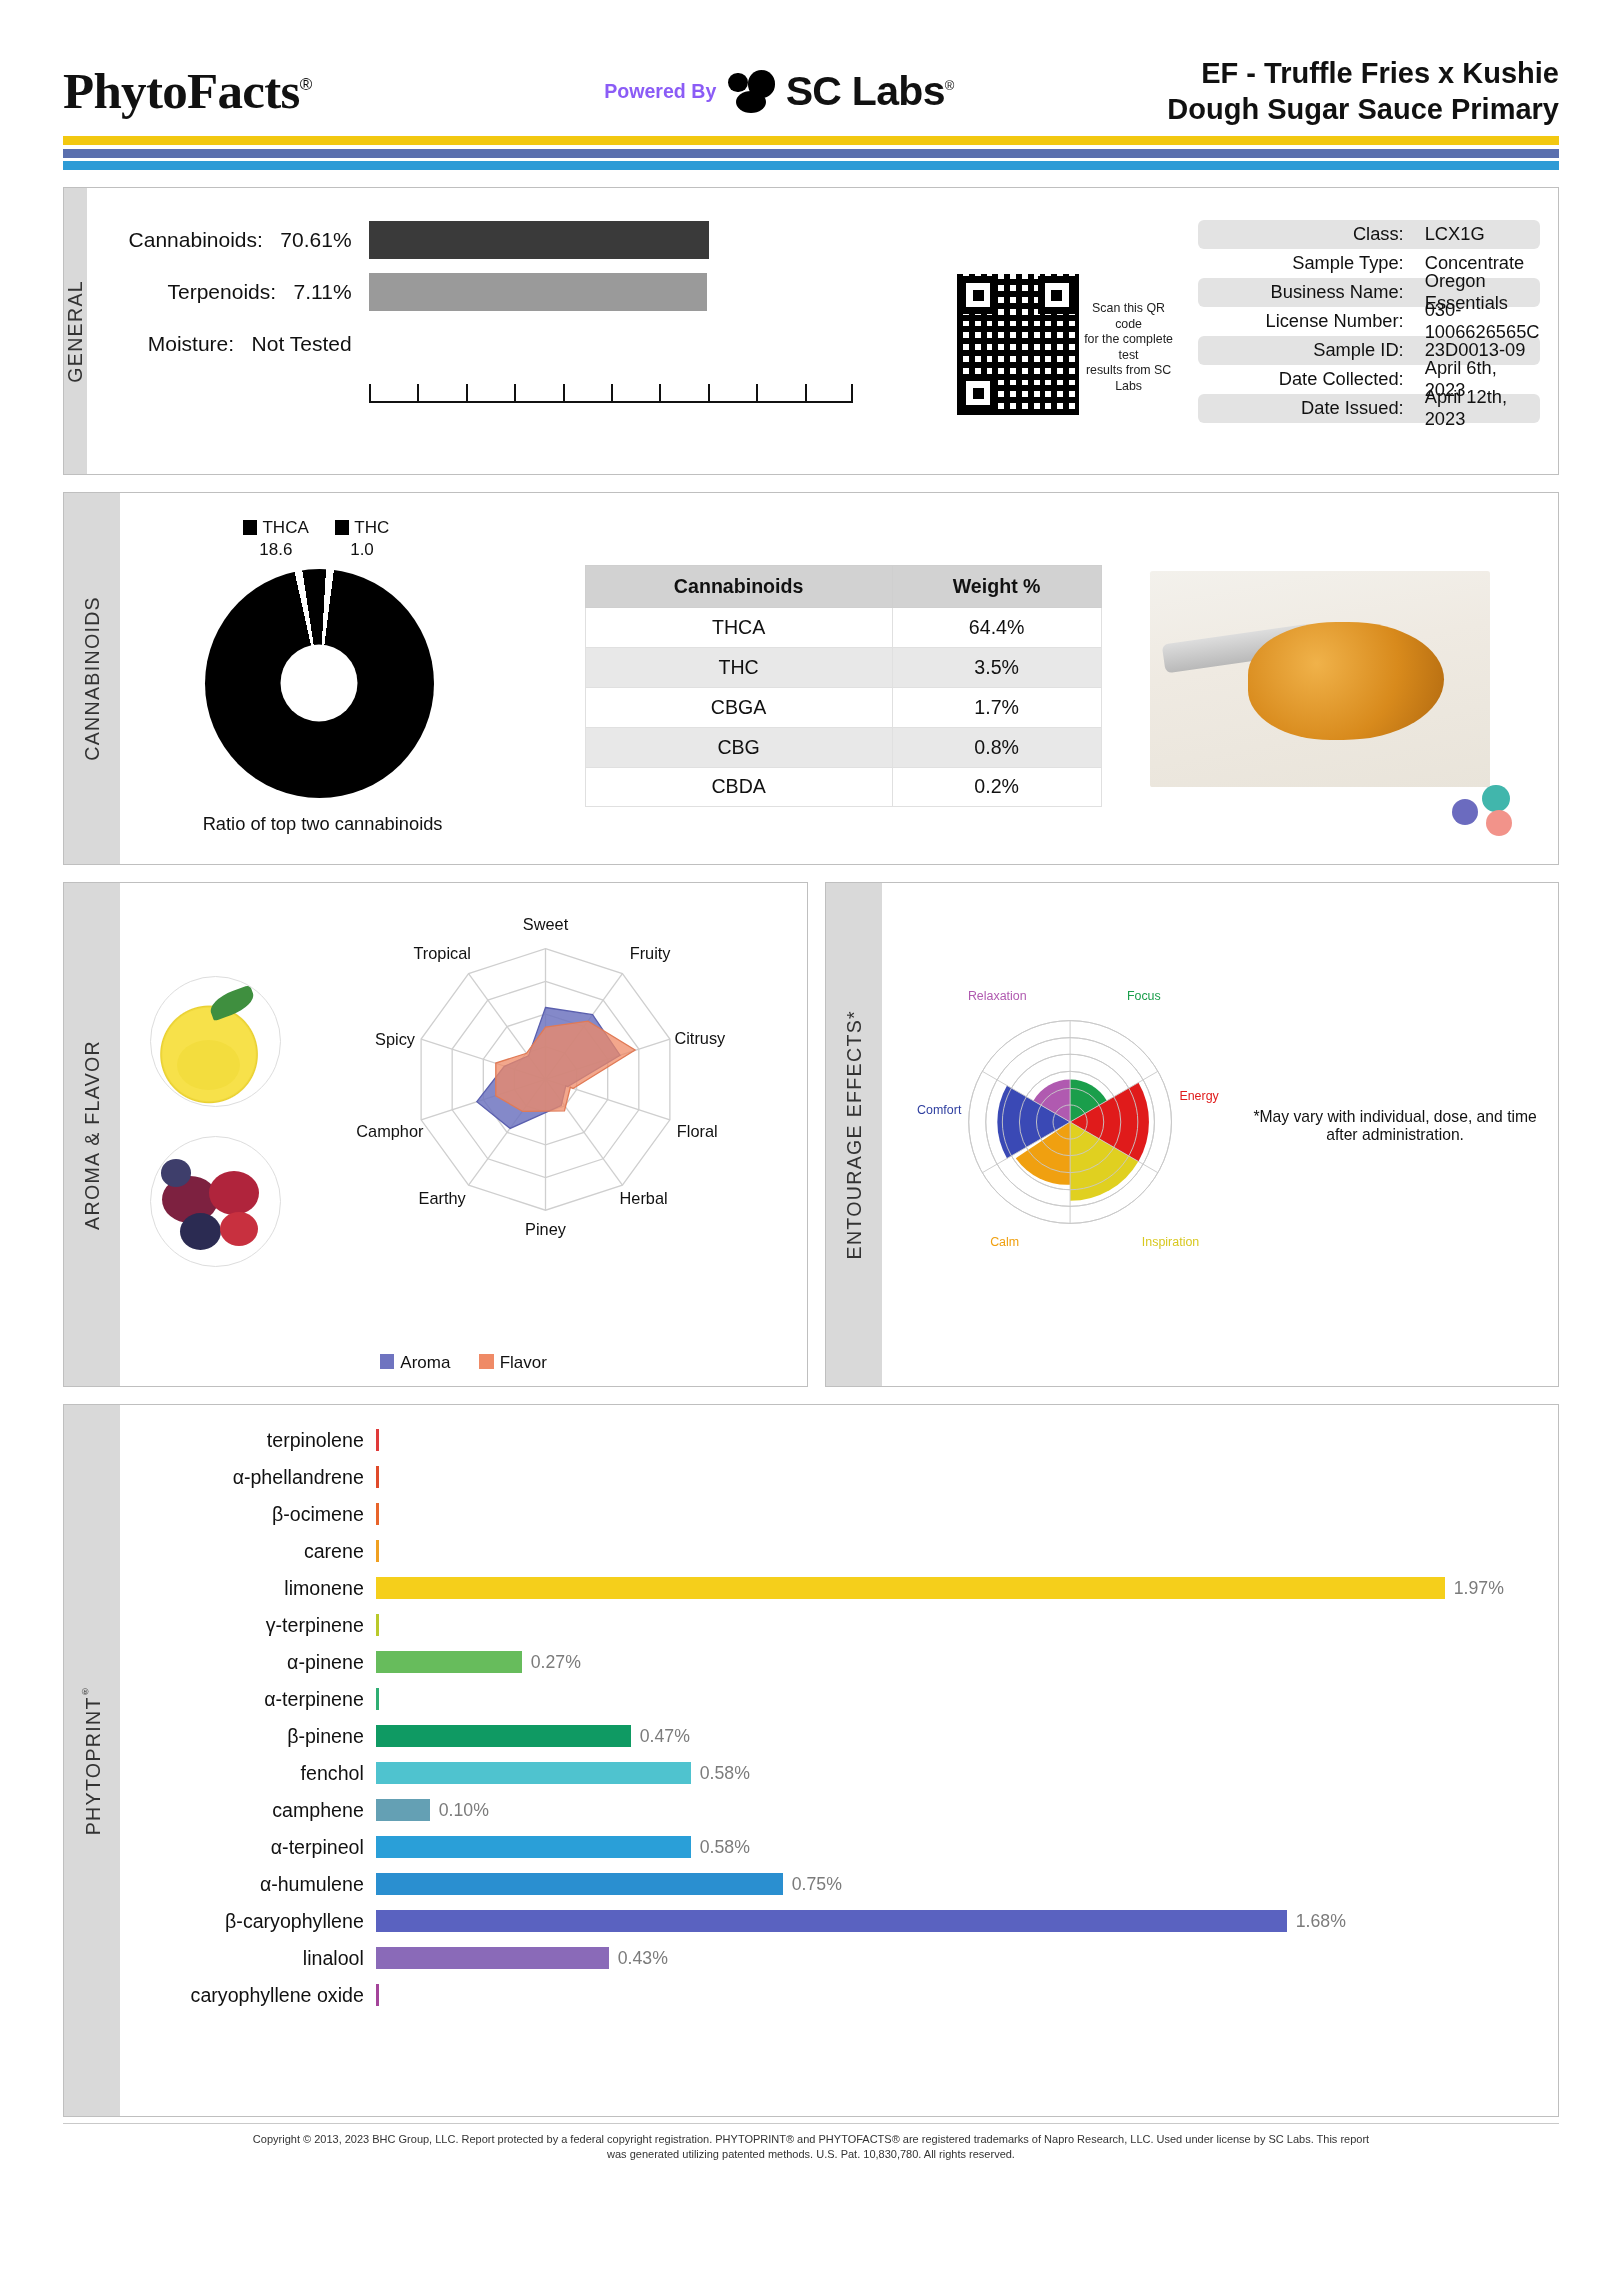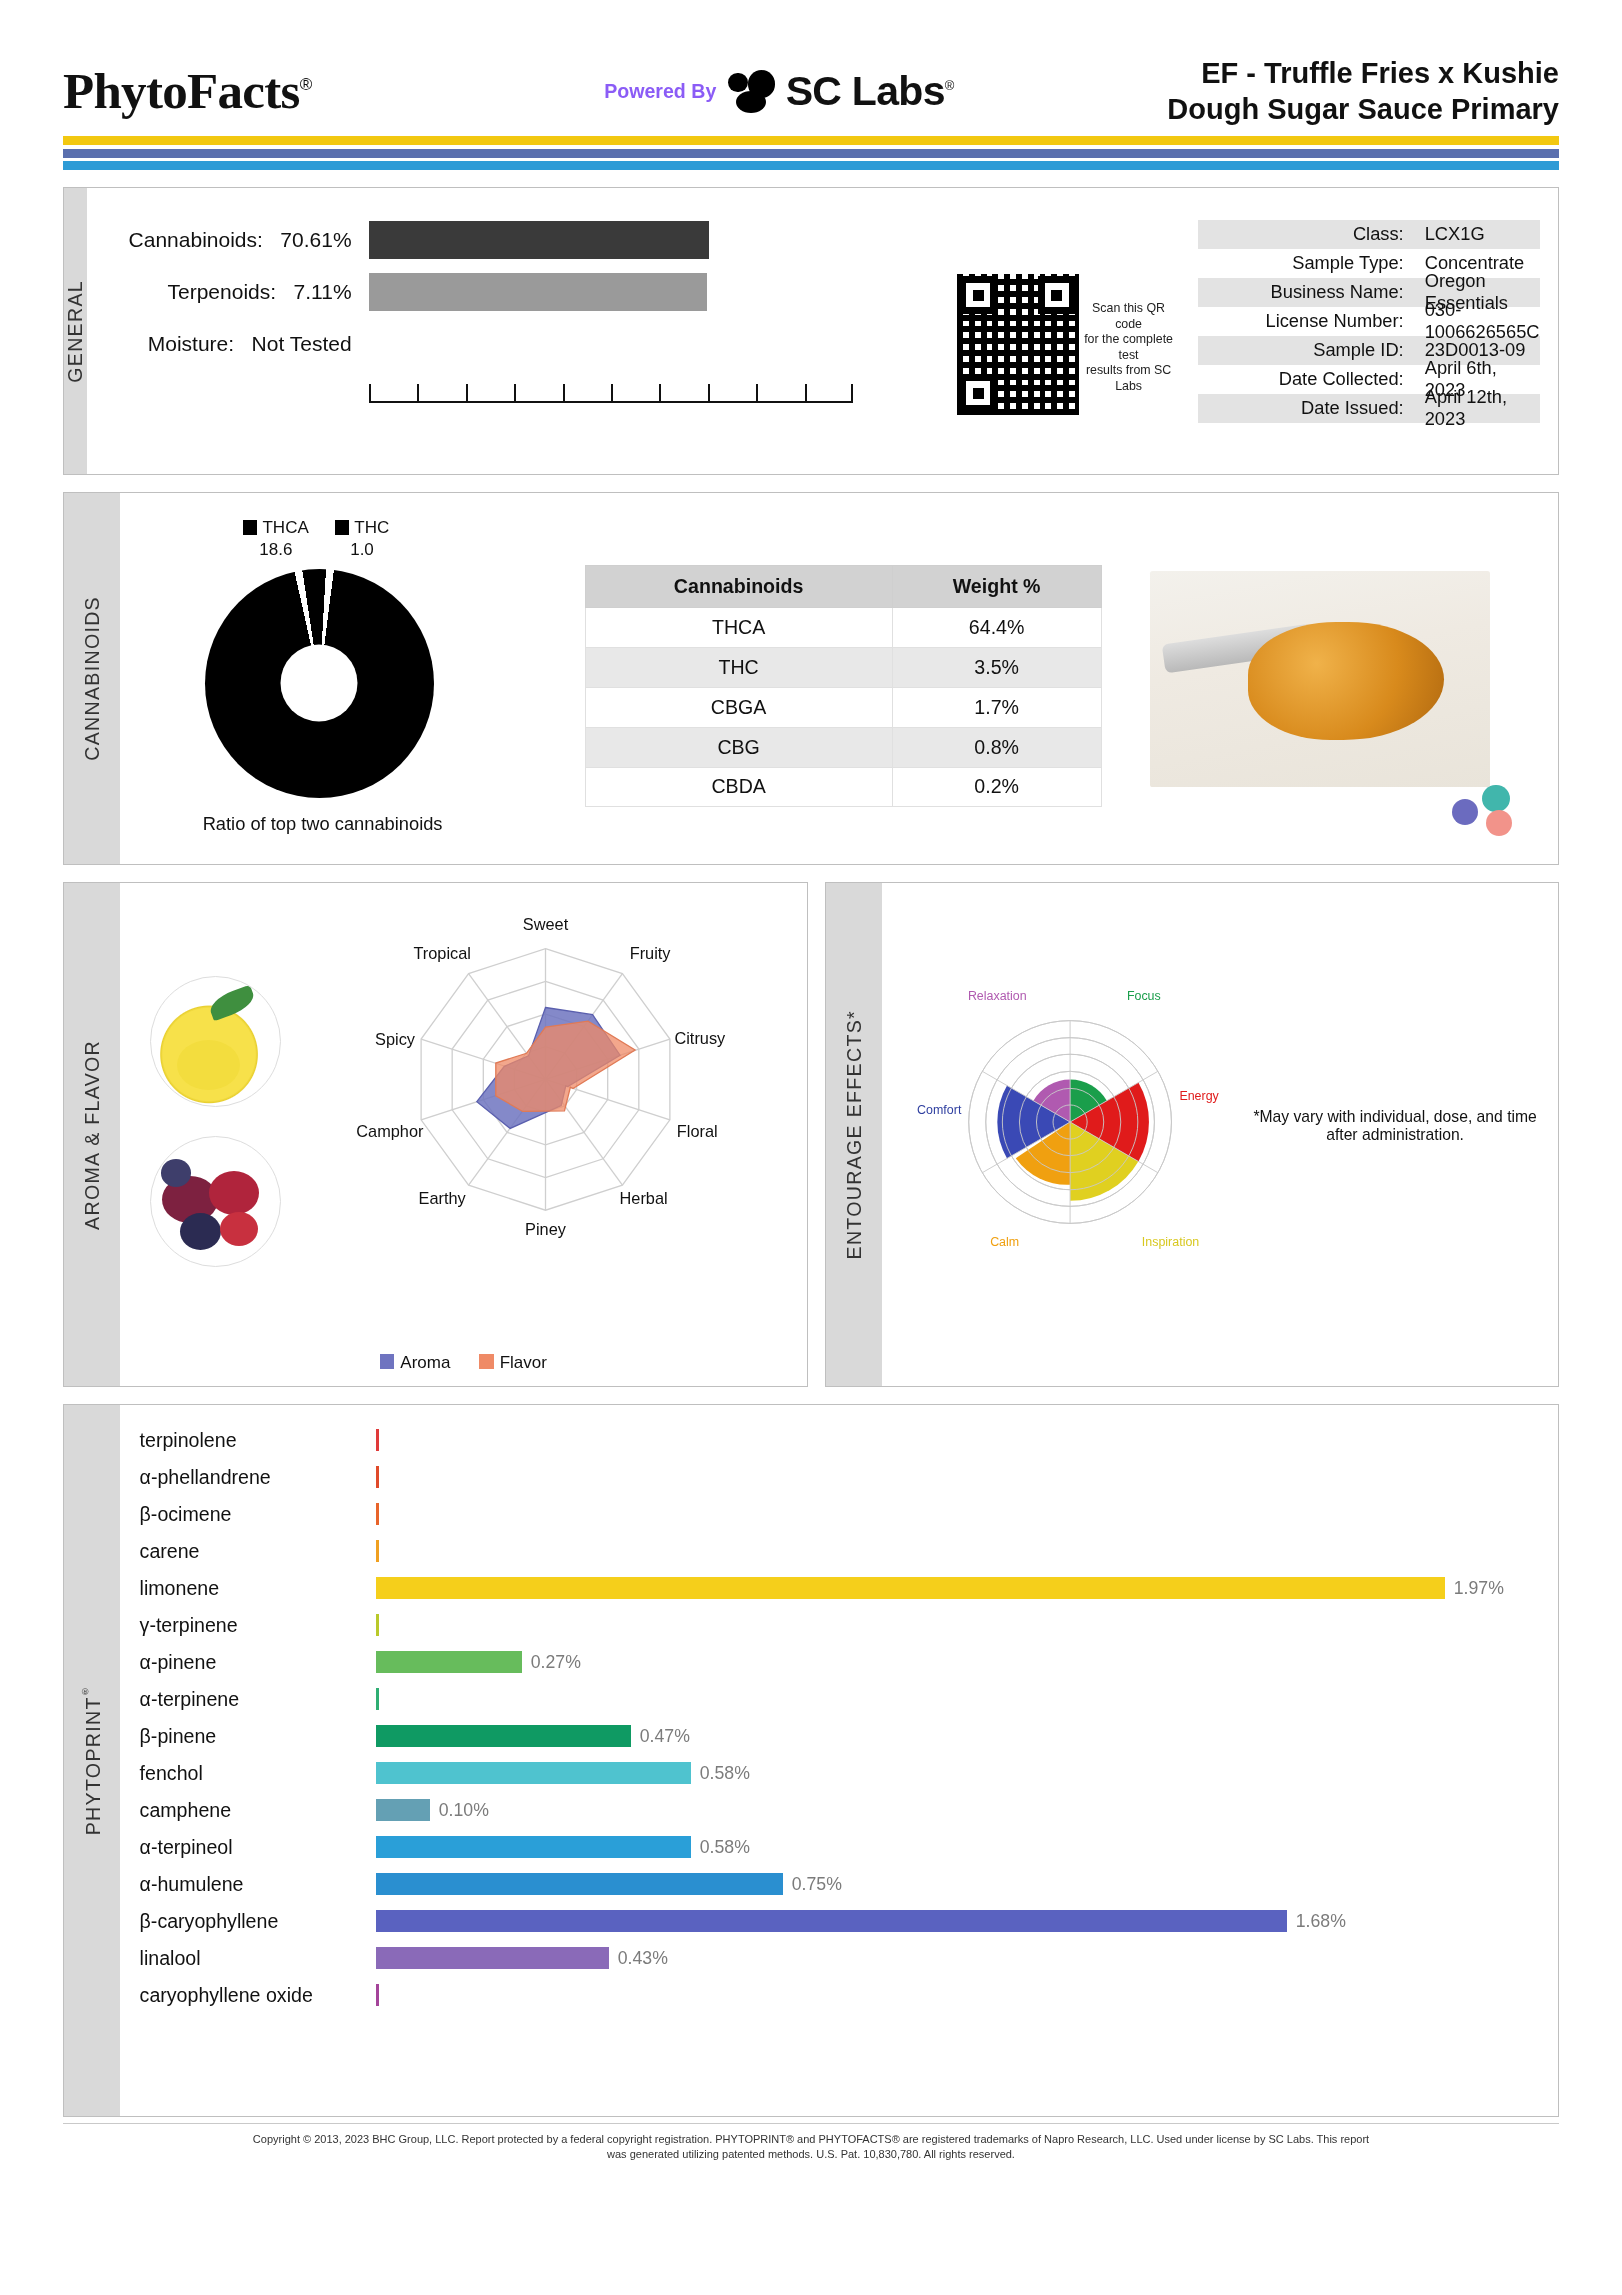--- a/index.html
+++ b/index.html
@@ -68,21 +68,21 @@
       position:relative;
   }
   .qr .finder { position:absolute; width:38px; height:38px; border:7.9px solid #000; background:#fff; }
   .qr .finder::after{ content:""; position:absolute; inset:6.5px; background:#000;}
   .qr .f1{ left:2.6px; top:2.6px;} .qr .f2{ right:2.6px; top:2.6px;} .qr .f3{ left:2.6px; bottom:2.6px;}
   .qr-cap { font-size:12.4px; text-align:center; line-height:1.25; margin-top:6.5px; color:#222;}
   .gen-right { flex:1; padding-left:19.6px; padding-top:5.2px;}
   .kv { display:flex; font-size:18.3px; height:29px; align-items:center; }
   .kv .k { width:216px; text-align:right; padding-right:10.5px; }
   .kv .v { flex:1; padding-left:10.5px; }
-  .kv.alt { background:#e3e3e3; }
+  .kv.alt { background:#e3e3e3;border-radius:6px; }
 
   
   .cann { height:373px; }
   .cann-inner { display:flex; height:100%; padding:15.7px 19.6px; }
   .donut-wrap { width:445px; position:relative; }
   .legend { display:flex; gap:26px; justify-content:center; margin-left:-92px; padding-top:9.2px;}
   .legend .li { font-size:17px; text-align:center;}
   .legend .li .sw { display:inline-block; width:14.4px; height:14.4px; background:#000; margin-right:5.2px; vertical-align:-1.3px;}
   .legend .li .num { display:block; font-size:17px; margin-top:1.3px;}
   .donut { width:229px; height:229px; border-radius:50%; margin:9.2px auto 0 65px; position:relative;
@@ -130,21 +130,21 @@
   .radar-wrap { flex:1; position:relative; }
   .legend2 { display:flex; gap:29px; justify-content:center; font-size:17px; margin-top:5.2px;}
   .legend2 .sw { display:inline-block; width:14.4px; height:14.4px; margin-right:5.9px; vertical-align:-1.3px;}
   .ent-inner { height:451px; display:flex; align-items:center; justify-content:center;}
   .ent-note { font-size:15.7px; text-align:center; margin-top:9.2px;}
 
   
   .phyto { margin-top:17px; height:713px;}
   .phyto .sec-body { padding:17px 19.6px 6.5px 19.6px;}
   .terp-row { display:flex; align-items:center; height:37px; }
-  .terp-name { width:236px; padding-right:11.8px; font-size:19.6px; }
+  .terp-name { width:236px; text-align:right; padding-right:11.8px; font-size:19.6px; }
   .terp-bar-area { flex:1; display:flex; align-items:center; }
   .terp-bar { height:22px; min-width:2.6px; }
   .terp-val { font-size:17.7px; color:#7b7b7b; margin-left:9.2px;}
 
   
   .footer { font-size:11px; text-align:center; color:#333; margin-top:11.8px; line-height:1.35; }
   .footer-rule { border-top:0.7px solid #c9c9c9; margin-top:6.5px; padding-top:7.9px;}
 </style>
 </head>
 <body>

